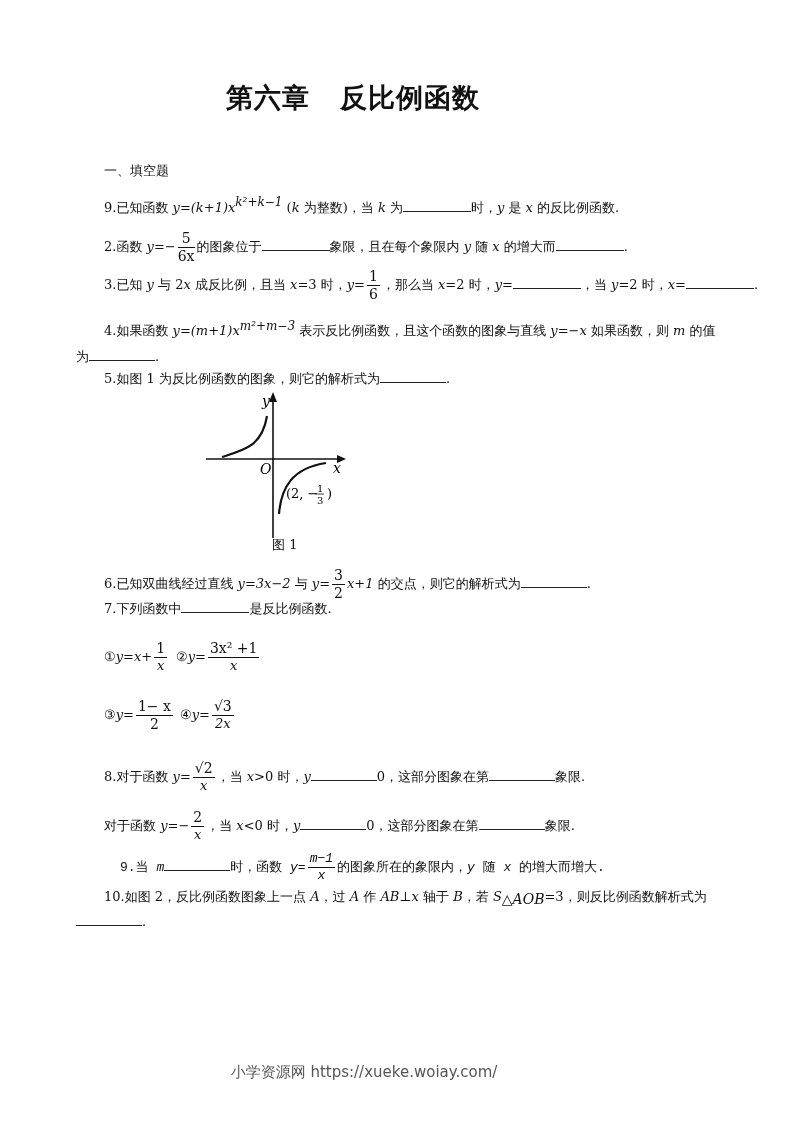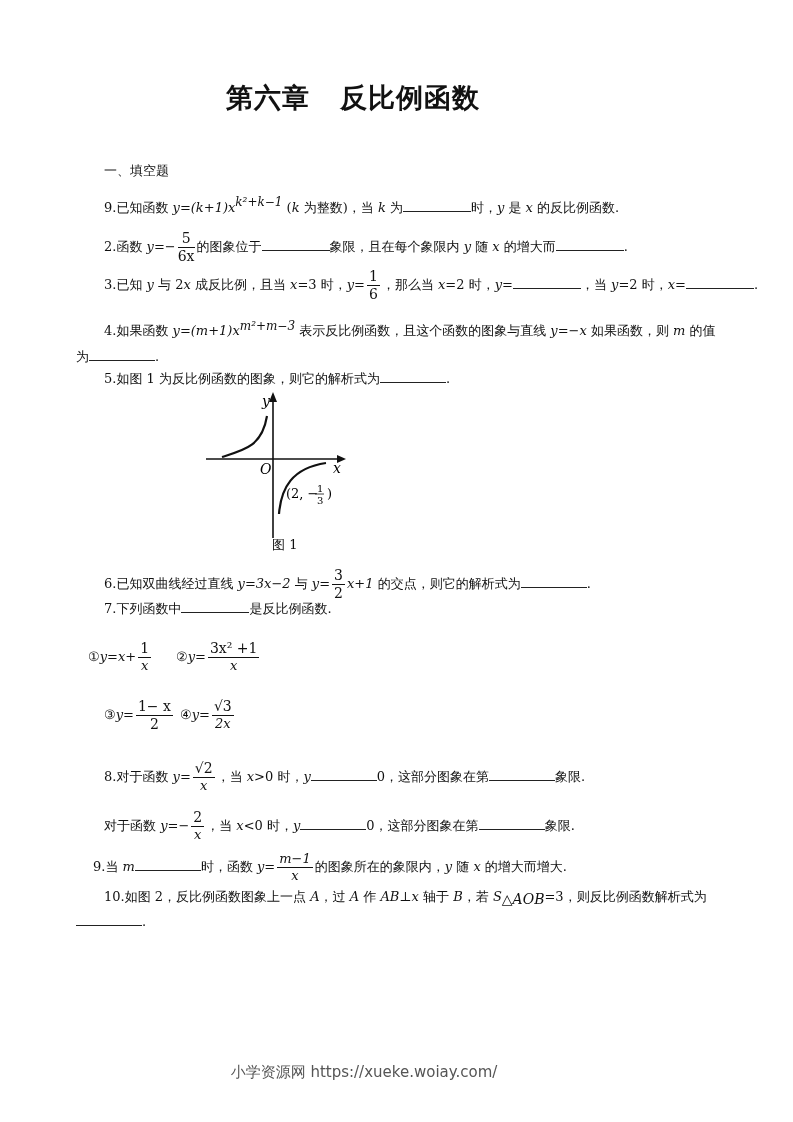--- a/index.html
+++ b/index.html
@@ -78,41 +78,41 @@
 </svg>
 <div class="abs line" style="left:272px;top:537px;">图 1</div>
 
 <div class="abs line" style="left:104px;top:567px;">
   <span>6.已知双曲线经过直线 </span><i>y=3x−2</i><span> 与 </span><i>y=</i><span class="frac"><span class="num">3</span><span>2</span></span><i>x+1</i><span> 的交点，则它的解析式为</span><span class="blank b66"></span><span>.</span>
 </div>
 
 <div class="abs line" style="left:104px;top:600px;">
   <span>7.下列函数中</span><span class="blank b70"></span><span>是反比例函数.</span>
 </div>
-<div class="abs line" style="left:88px;top:640px;">
+<div class="abs line" style="left:104px;top:640px;">
   <span>①</span><i>y=x+</i><span class="frac"><span class="num">1</span><i>x</i></span>
 </div>
 <div class="abs line" style="left:176px;top:640px;">
   <span>②</span><i>y=</i><span class="frac"><span class="num">3x² +1</span><i>x</i></span>
 </div>
 <div class="abs line" style="left:104px;top:698px;">
   <span>③</span><i>y=</i><span class="frac"><span class="num">1− x</span><span>2</span></span>
 </div>
 <div class="abs line" style="left:180px;top:698px;">
   <span>④</span><i>y=</i><span class="frac"><span class="num">√3</span><i>2x</i></span>
 </div>
 
 <div class="abs line" style="left:104px;top:760px;">
   <span>8.对于函数 </span><i>y=</i><span class="frac"><span class="num">√2</span><i>x</i></span><span>，当 </span><i>x</i><span>&gt;0 时，</span><i>y</i><span class="blank b66"></span><span>0，这部分图象在第</span><span class="blank b66"></span><span>象限.</span>
 </div>
 <div class="abs line" style="left:104px;top:809px;">
   <span>对于函数 </span><i>y=−</i><span class="frac"><span class="num">2</span><i>x</i></span><span>，当 </span><i>x</i><span>&lt;0 时，</span><i>y</i><span class="blank b66"></span><span>0，这部分图象在第</span><span class="blank b66"></span><span>象限.</span>
 </div>
 
-<div class="abs line" style="left:93px;top:851px;">
+<div class="abs line" style="left:120px;top:851px;font-family:Liberation Mono, monospace;">
   <span>9.当 </span><i>m</i><span class="blank b66"></span><span>时，函数 </span><i>y=</i><span class="frac"><i class="num" style="display:block;">m−1</i><i>x</i></span><span>的图象所在的象限内，</span><i>y</i><span> 随 </span><i>x</i><span> 的增大而增大.</span>
 </div>
 
 <div class="abs line" style="left:104px;top:889px;">
   <span>10.如图 2，反比例函数图象上一点 </span><i>A</i><span>，过 </span><i>A</i><span> 作 </span><i>AB</i><span>⊥</span><i>x</i><span> 轴于 </span><i>B</i><span>，若 </span><i>S</i><span class="sub">△AOB</span><span>=3，则反比例函数解析式为</span>
 </div>
 <div class="abs line" style="left:76px;top:913px;">
   <span class="blank b66"></span><span>.</span>
 </div>
 

